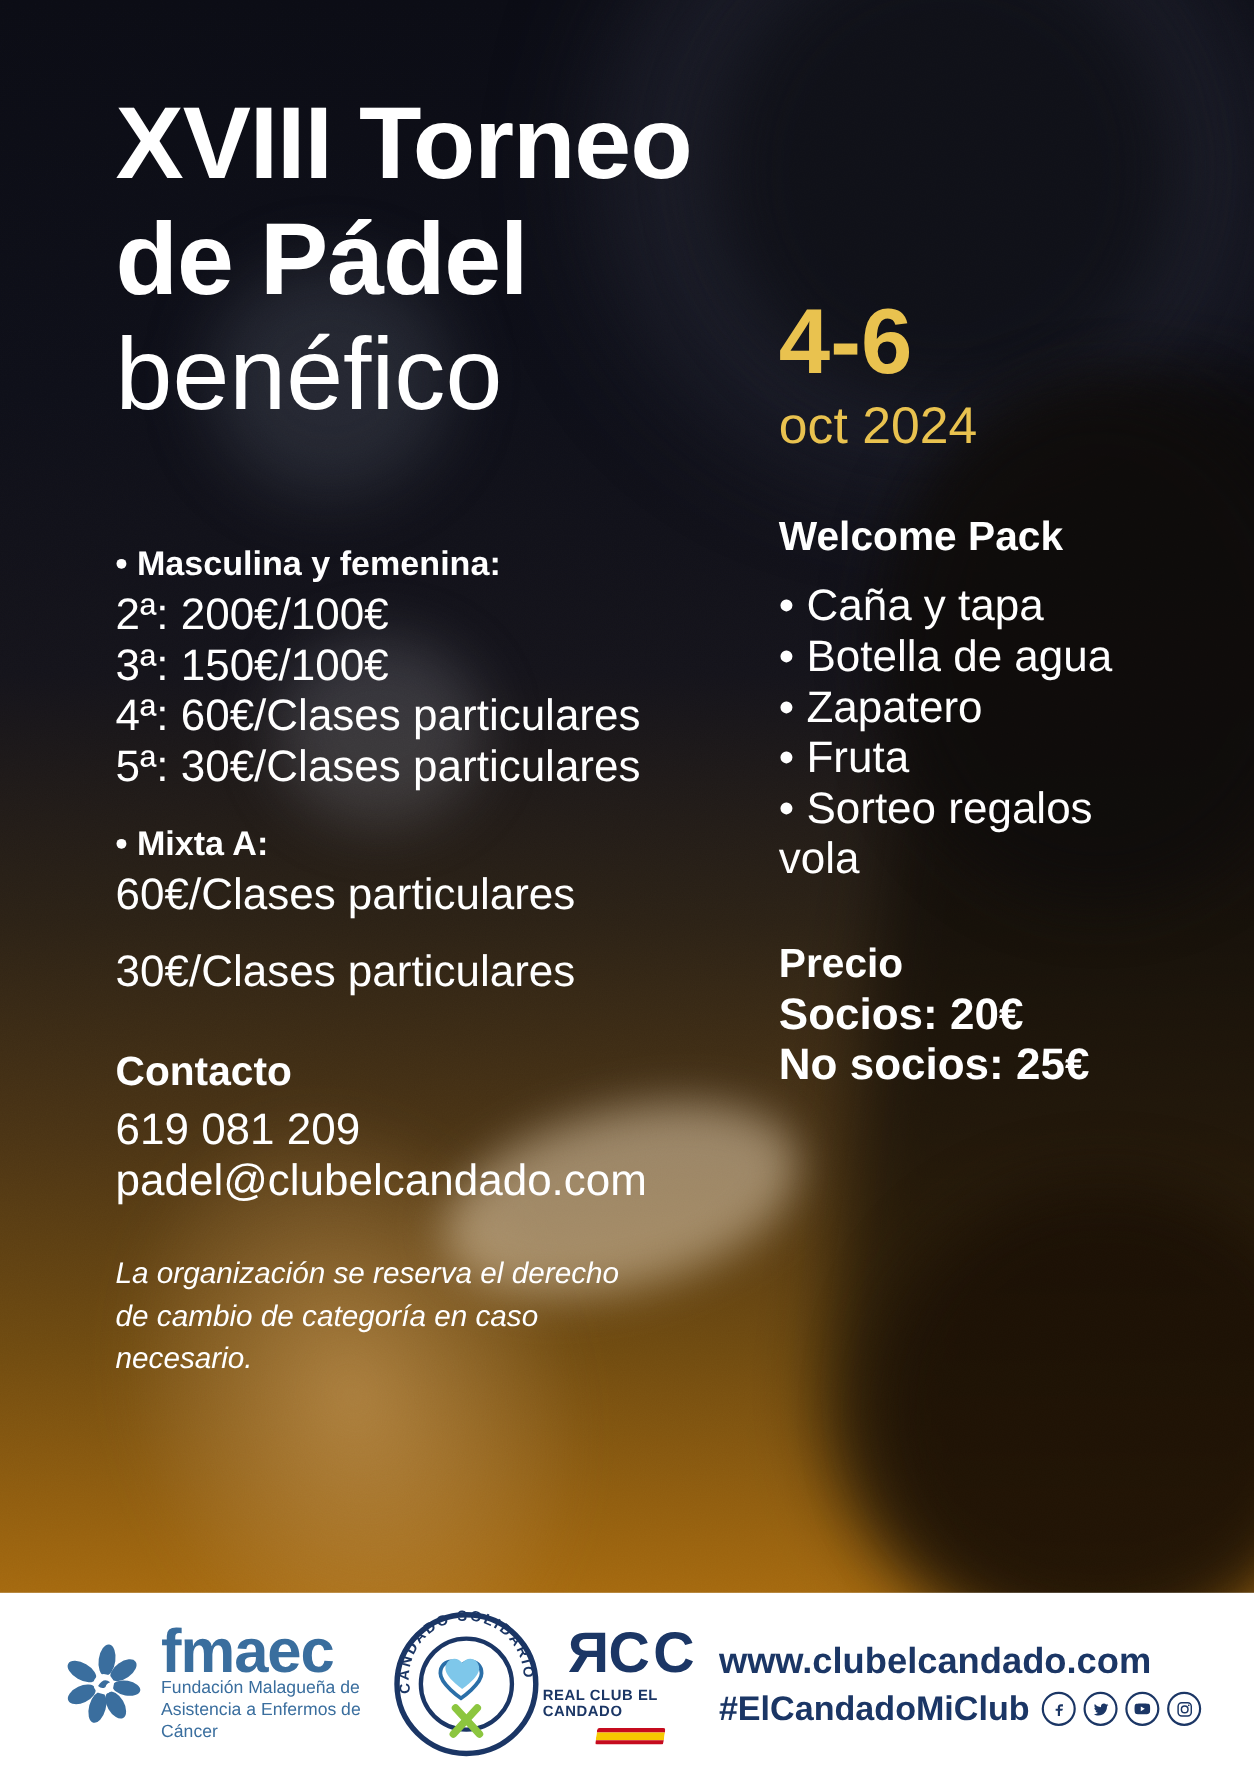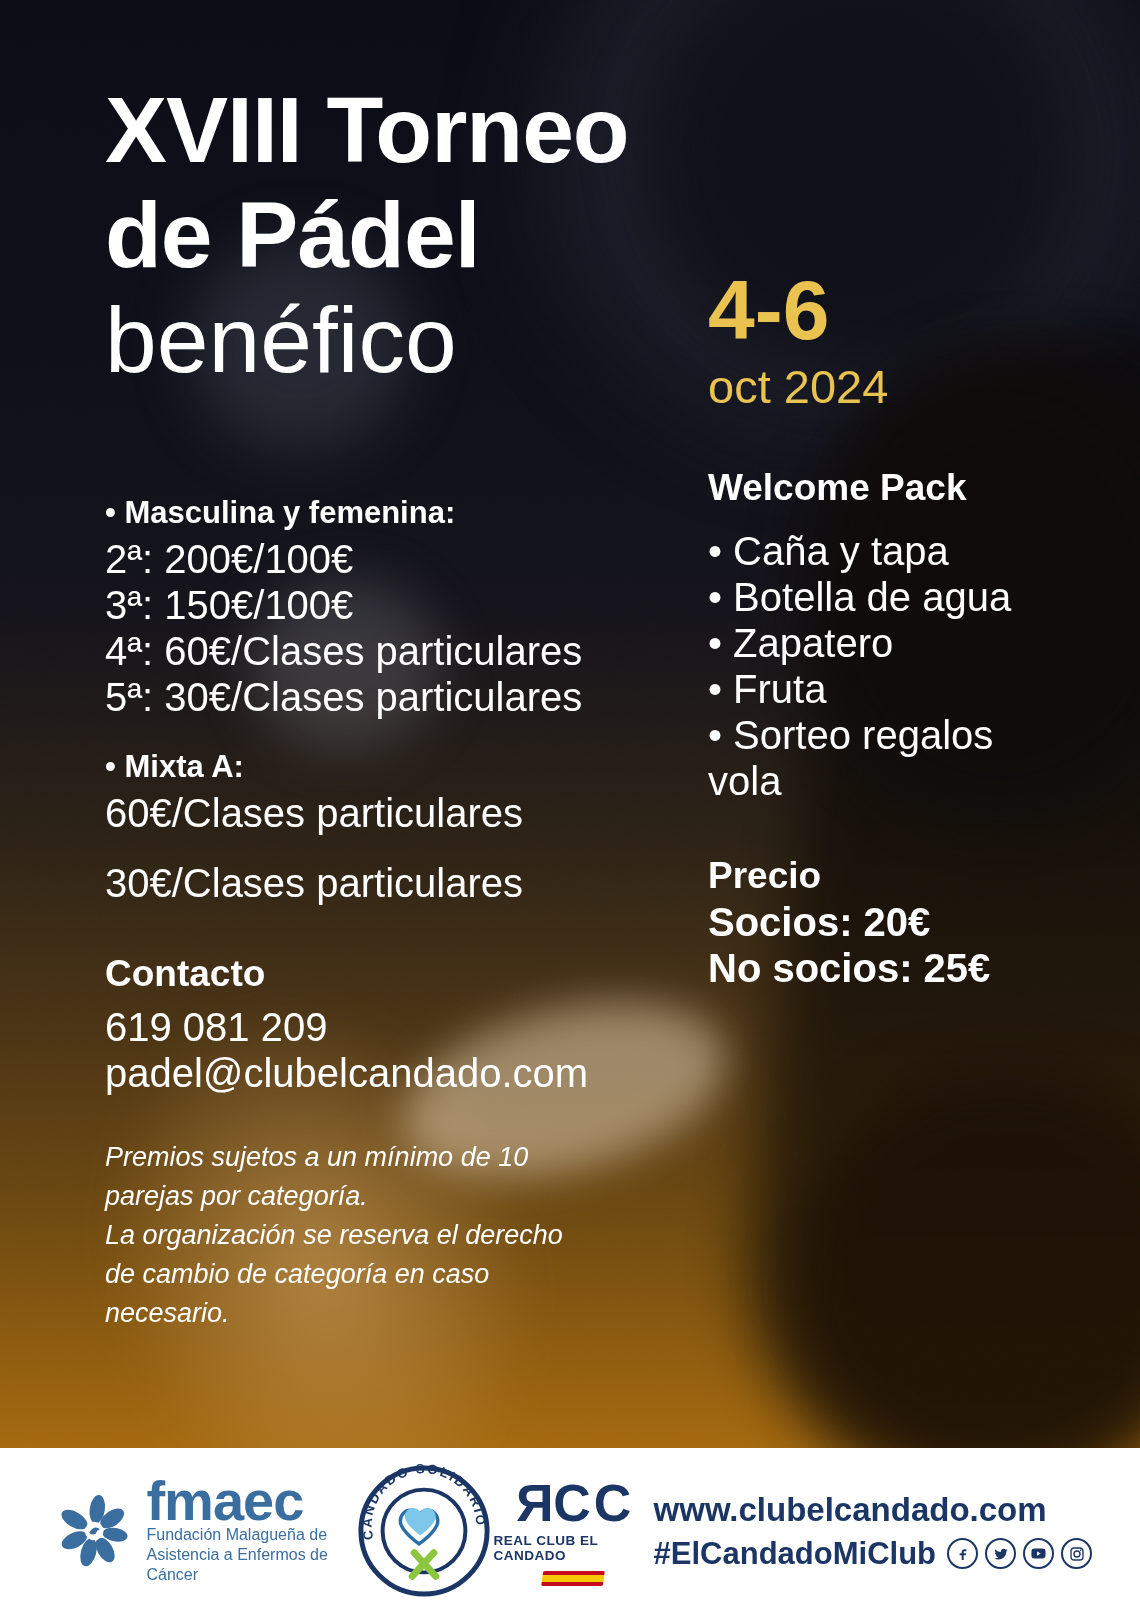--- a/index.html
+++ b/index.html
@@ -132,21 +132,20 @@
         <div class="g-line">30€/Clases particulares</div>
       </div>
 
       <h2 class="mt-heading">Contacto</h2>
       <div class="contact-lines">
         <div class="g-line">619 081 209</div>
         <div class="g-line">padel@clubelcandado.com</div>
       </div>
 
       <div class="disclaimer">
-        <div>Premios sujetos a un mínimo de 10 parejas por categoría.</div>
         <div>La organización se reserva el derecho de cambio de categoría en caso necesario.</div>
       </div>
     </section>
 
     <section class="col col-right">
       <h2>Welcome Pack</h2>
       <div class="wp-items">
         <div class="g-line">• Caña y tapa</div>
         <div class="g-line">• Botella de agua</div>
         <div class="g-line">• Zapatero</div>

